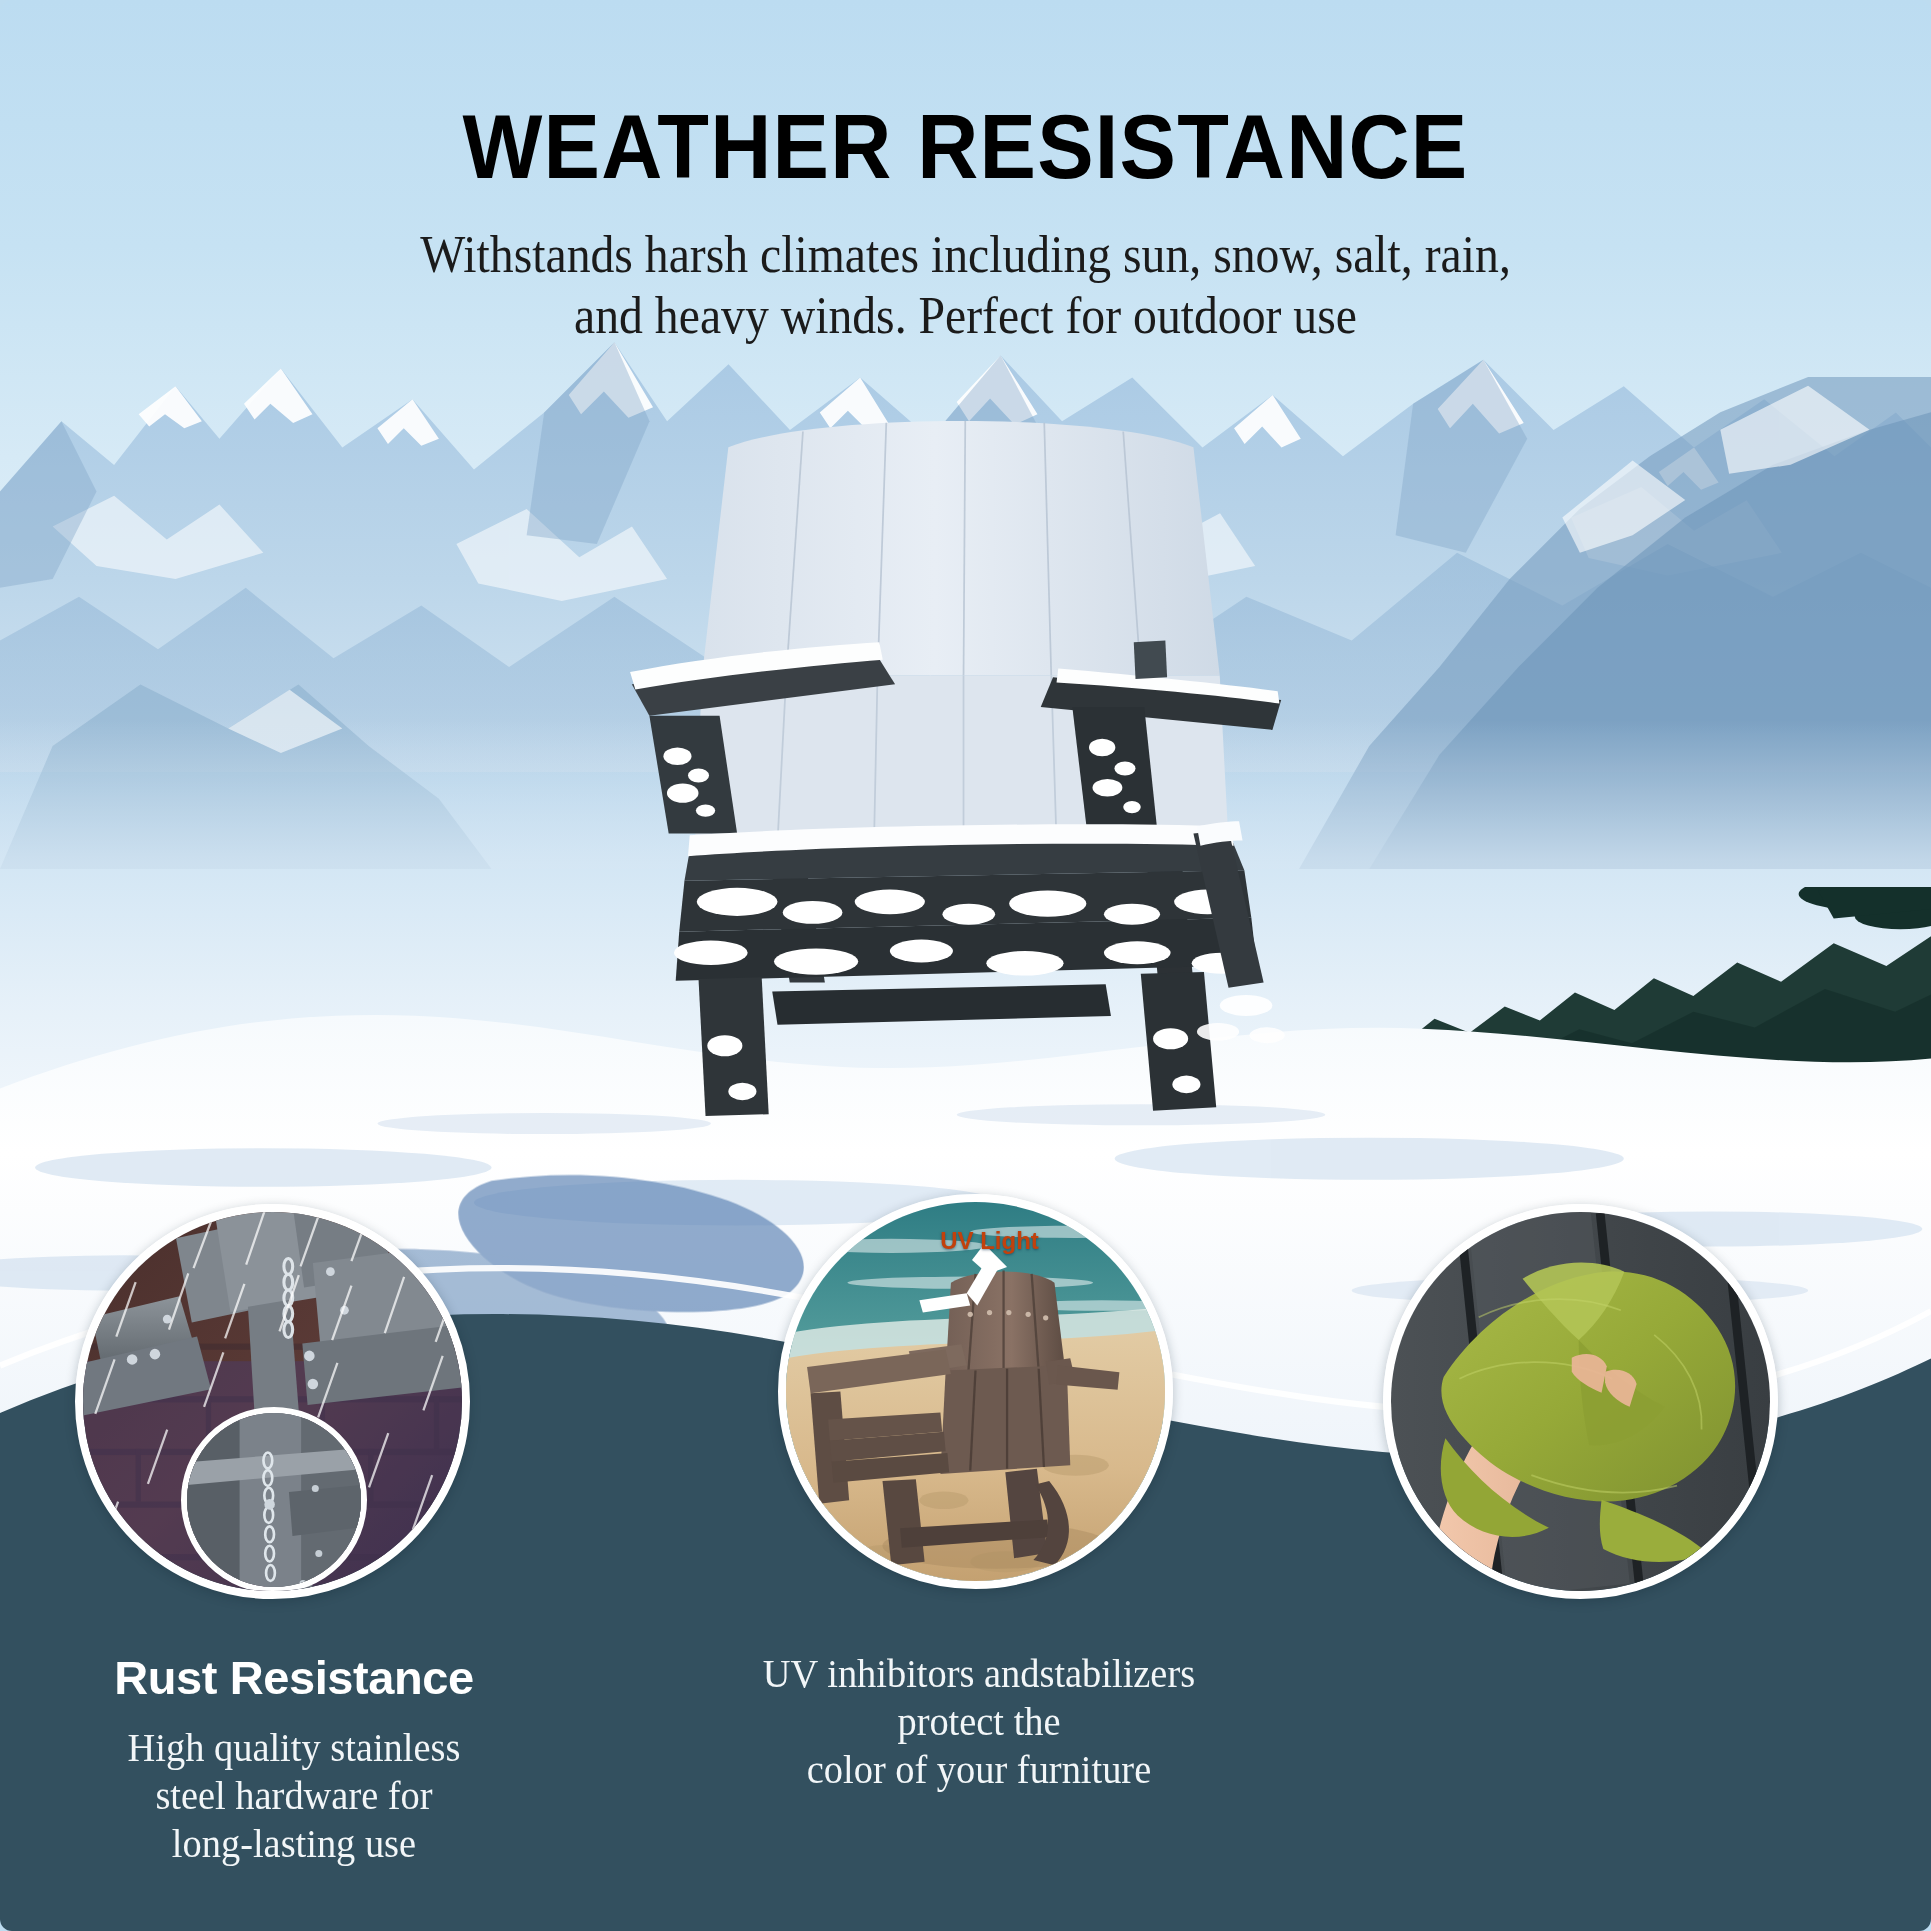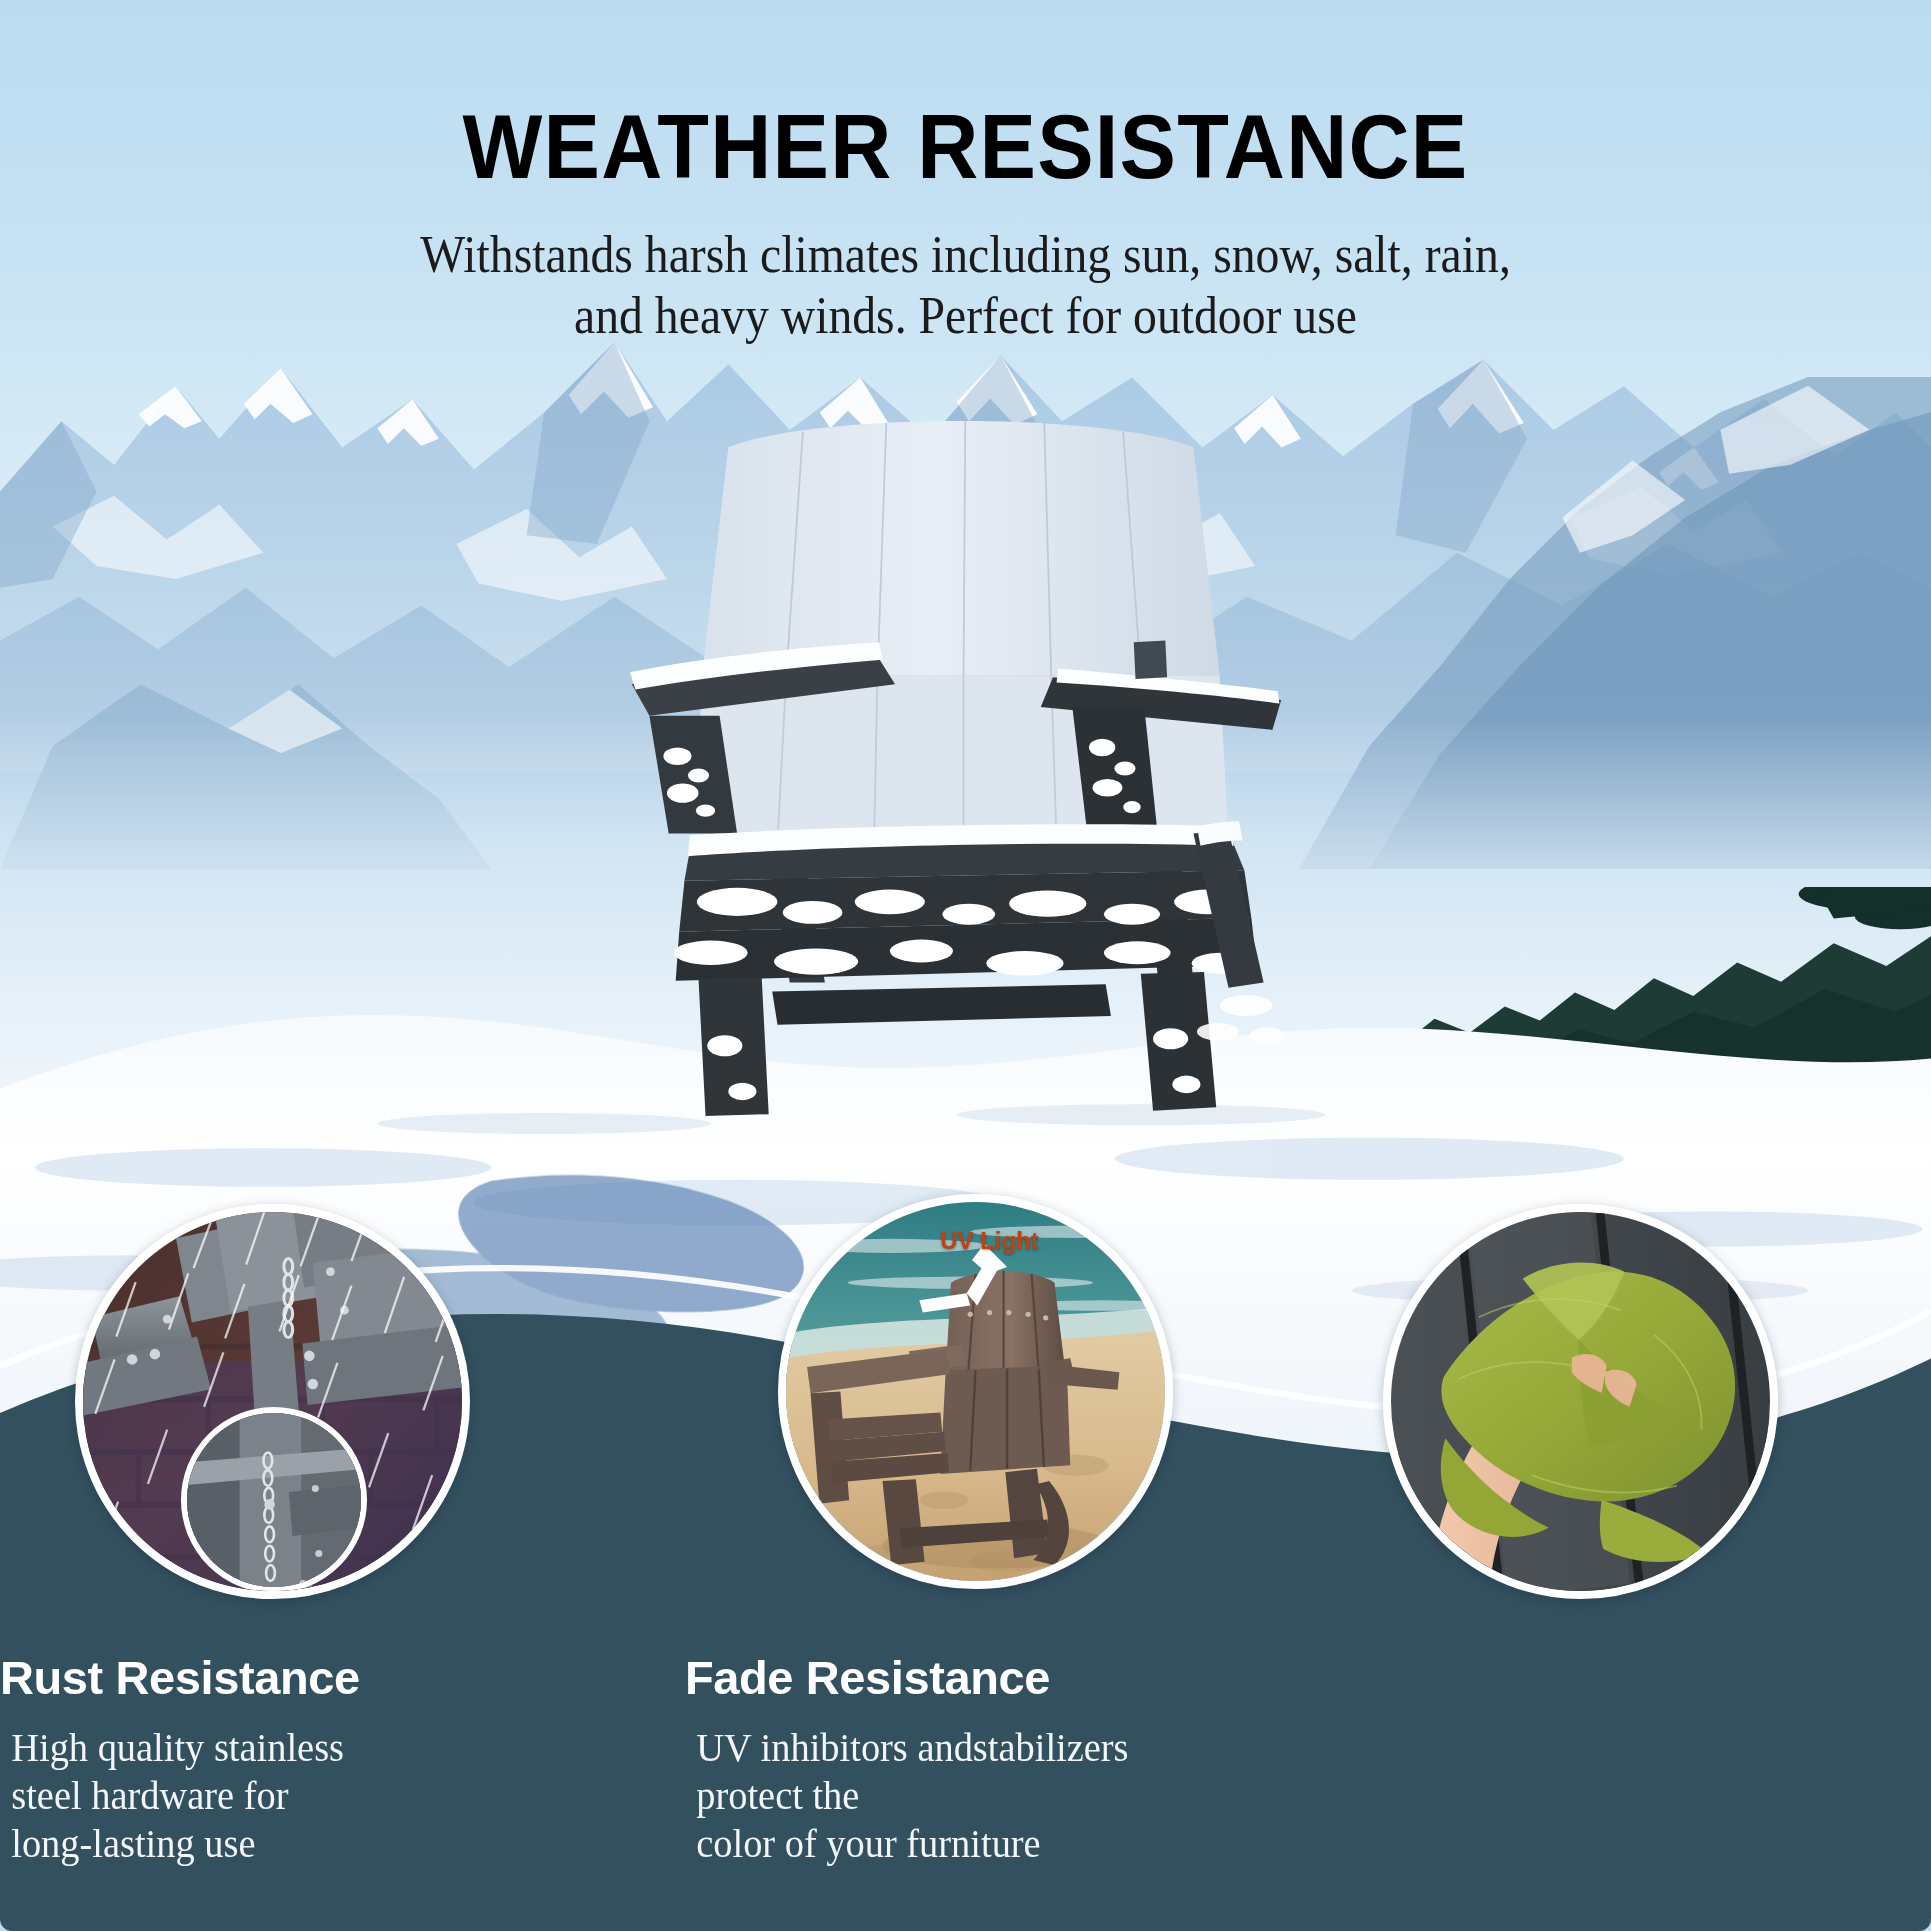--- a/index.html
+++ b/index.html
@@ -52,21 +52,21 @@
     position:absolute;left:0;top:95px;width:1931px;text-align:center;
     font-family:"Liberation Sans Narrow","Liberation Sans",sans-serif;
     font-weight:700;font-size:91px;letter-spacing:1.3px;color:#000;
     transform:scaleX(.93);transform-origin:center;
   }
   .subhead{
     position:absolute;left:0;top:224px;width:1931px;text-align:center;
     font-family:"Liberation Serif",serif;font-size:53px;line-height:1.16;
     color:#1b1b1b;transform:scaleX(.9);transform-origin:center;
   }
-  .feature{position:absolute;top:1650px;width:562px;}
+  .feature{position:absolute;top:1650px;width:562px;text-align:center;margin-left:13px;}
   .f1{left:0px;}
   .f2{left:685px;}
   .f3{left:1317px;}
   .feature h3{
     margin:0 0 19.3px 0;
     font-family:"Liberation Sans",sans-serif;font-weight:700;
     font-size:47px;letter-spacing:-0.4px;color:#ffffff;
   }
   .feature p{
     margin:0;font-family:"Liberation Serif",serif;
@@ -584,21 +584,20 @@
   <div class="feature f1">
     <h3>Rust Resistance</h3>
     <p>
       <span>High quality stainless</span><br>
       <span>steel hardware for</span><br>
       <span>long-lasting use</span>
     </p>
   </div>
 
   <div class="feature f2">
-    <h3>Fade Resistance</h3>
     <p>
       <span>UV inhibitors andstabilizers</span><br>
       <span>protect the</span><br>
       <span>color of your furniture</span>
     </p>
   </div>
 
 
 </div>
 

